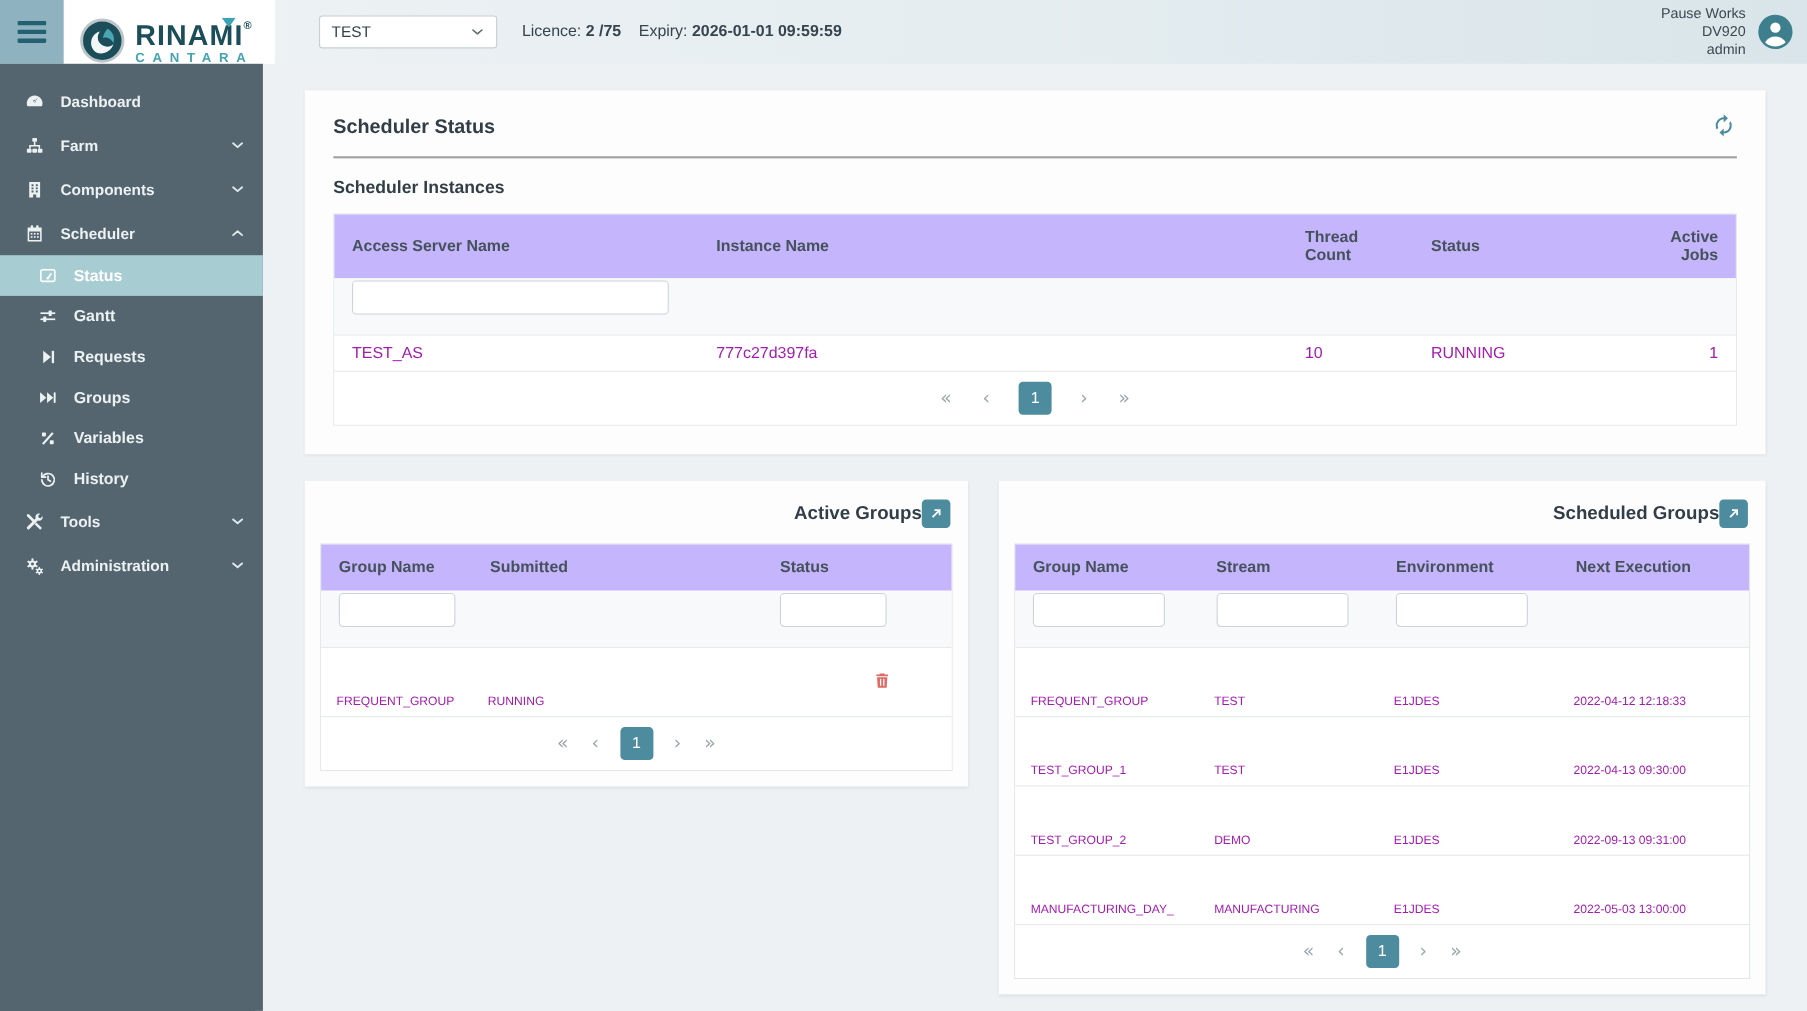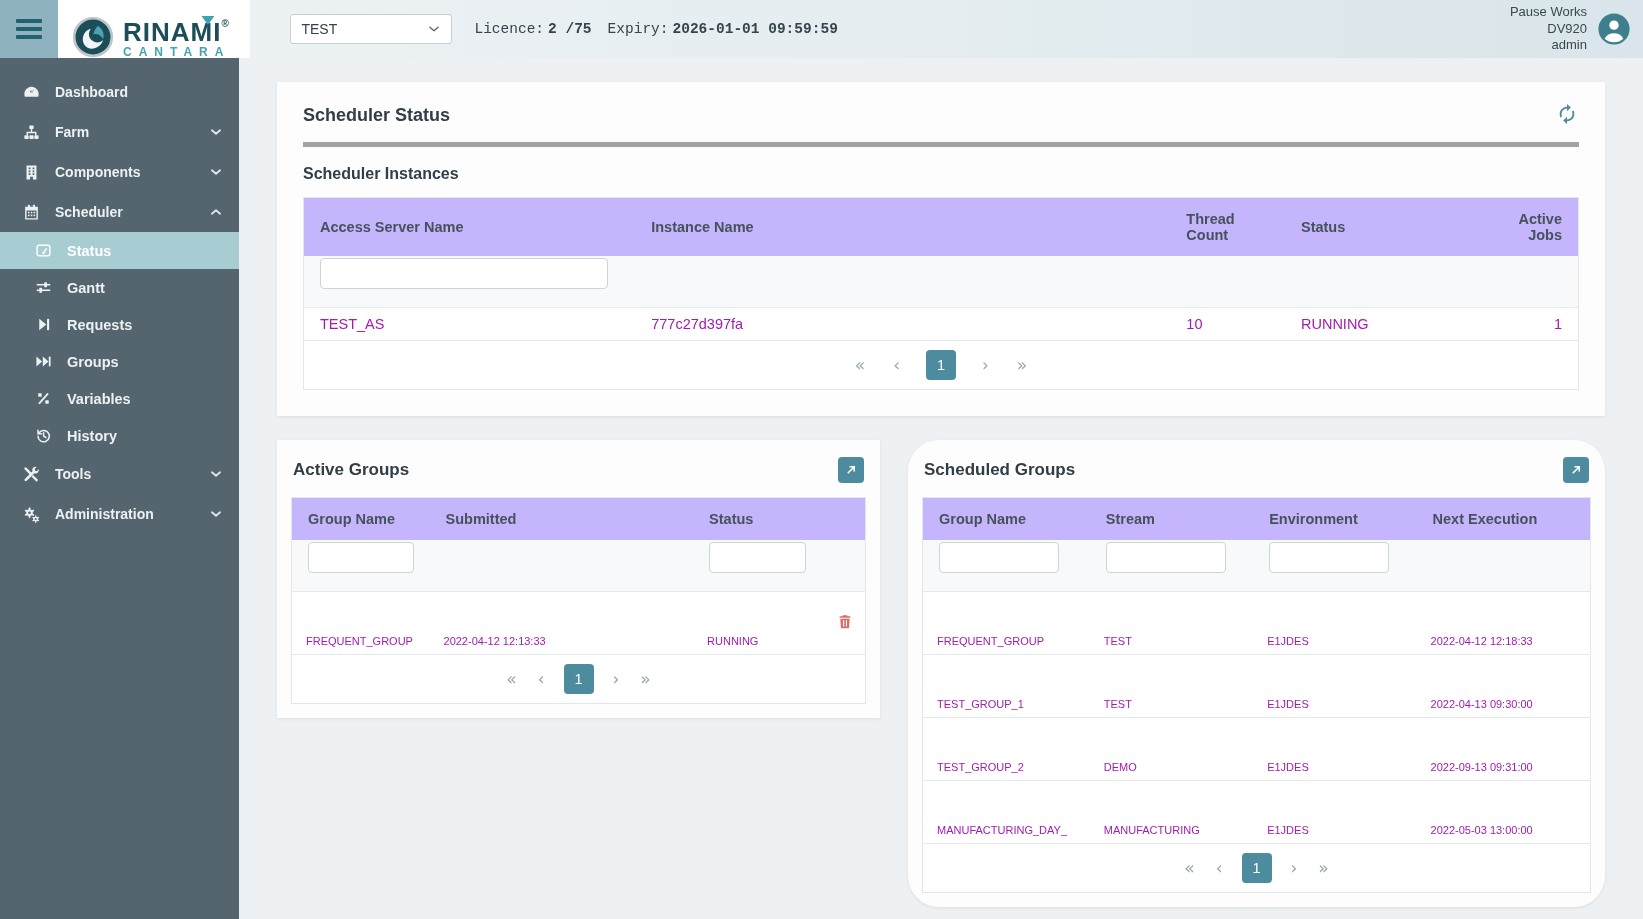--- a/index.html
+++ b/index.html
@@ -12,21 +12,21 @@
   .hamburger { width:58px; background:#8fb2c0; display:flex; flex-direction:column; align-items:center; justify-content:center; gap:4px; cursor:pointer; flex:none; }
   .hamburger span { width:26px; height:4px; background:#24616f; border-radius:1px; }
   .logo-area { background:#fff; display:flex; align-items:flex-end; padding:0 20px 0 14px; gap:9px; flex:none; }
   .logo-text { line-height:1; position:relative; }
   .logo-primary { font-size:26px; font-weight:800; letter-spacing:1px; color:#1c4e5a; }
   .logo-primary sup { font-size:10px; font-weight:700; vertical-align:top; }
   .logo-secondary { font-size:12px; font-weight:700; letter-spacing:7px; color:#45a4b2; margin-top:1px; }
   .logo-notch { position:absolute; top:-3px; right:16px; width:13px; height:9px; background:#3ba3b3; clip-path:polygon(0 0,100% 0,50% 100%); }
   .env-select { margin-left:40px; align-self:center; width:162px; height:30px; background:#fff; border:1px solid #c7ced4; border-radius:3px; display:flex; align-items:center; justify-content:space-between; padding:0 10px; font-size:14px; color:#34424b; cursor:pointer; flex:none; }
   .env-select svg { width:14px; height:14px; color:#5a6871; }
-  .licence-box { align-self:center; margin-left:22px; display:flex; gap:16px; font-size:14.5px; color:#35444d; white-space:nowrap;font-family:Liberation Mono, monospace; }
+  .licence-box { align-self:center; margin-left:22px; display:flex; gap:16px; font-size:14.5px; color:#35444d; white-space:nowrap; }
   .licence-box b { font-weight:700; margin-left:4px; }
   .top-spacer { flex:1; }
   .user-info { align-self:center; text-align:right; font-size:13px; line-height:1.3; color:#3a4850; margin-right:10px; white-space:nowrap; }
   .avatar { align-self:center; width:34px; height:34px; margin-right:12px; cursor:pointer; flex:none; }
 
   
   .main-row { flex:1; display:flex; min-height:0; }
   .sidebar { width:239px; flex:none; background:#54656f; padding-top:14px; color:#ecf1f2; }
   .content { flex:1; padding:24px 38px; overflow:hidden; }
 
@@ -34,31 +34,31 @@
   .nav-item { height:40px; display:flex; align-items:center; gap:15px; padding:0 16px 0 22px; font-size:14px; font-weight:700; cursor:pointer; }
   .nav-item.sub { height:37px; padding-left:34px; font-size:14.5px; }
   .nav-item.selected { background:#a7cdd3; color:#fff; }
   .nav-ic { width:18px; height:18px; flex:none; display:flex; align-items:center; justify-content:center; }
   .nav-ic svg { width:17px; height:17px; }
   .chev { margin-left:auto; width:14px; height:14px; flex:none; color:#dfe7e9; }
 
   
   .card { background:#fdfdfe; box-shadow:0 1px 3px rgba(55,70,80,.10); }
   .card1 { width:1328px; margin-bottom:24px; padding-bottom:26px; }
-  .card1-header { margin:0 26px; padding:21px 0 15px; border-bottom:5px solid #a3a3a3; display:flex; align-items:center; justify-content:space-between; }
+  .card1-header { margin:0 26px; padding:21px 0 15px; border-bottom:2px solid #a3a3a3; display:flex; align-items:center; justify-content:space-between; }
   .card-title { font-size:18px; font-weight:700; color:#323e47; }
   .refresh-btn { width:24px; height:24px; color:#4d8b9e; cursor:pointer; background:none; border:none; padding:0; }
   .refresh-btn svg { width:22px; height:22px; }
   .card1-sub { margin:18px 26px 14px; font-size:16px; font-weight:700; color:#323e47; }
 
   .small-cards { display:flex; gap:28px; align-items:flex-start; }
   .card-sm { padding:0 14px 14px; }
   .card-sm.active-g { width:640px; }
-  .card-sm.sched-g { width:740px;border-radius:31px; }
-  .card-sm-header { display:flex; align-items:center; justify-content:space-between; padding:17px 2px 14px; }
+  .card-sm.sched-g { width:740px; }
+  .card-sm-header { display:flex; align-items:center; justify-content:flex-end; padding:17px 2px 14px; }
   .card-sm .card-title { font-size:17px; }
   .expand-btn { width:26px; height:26px; background:#4d8b9e; border:none; border-radius:4px; display:flex; align-items:center; justify-content:center; cursor:pointer; }
   .expand-btn svg { width:14px; height:14px; }
 
   
   .tbl { border:1px solid #e3e7ea; }
   .card1 .tbl { margin:0 26px; }
   .t-row { display:grid; align-items:center; }
   .g-inst { grid-template-columns:26% 42% 9% 16% 7%; }
   .g-act  { grid-template-columns:24% 46% 22.5% 7.5%; }
@@ -345,21 +345,20 @@
               <div class="t-cell"></div>
             </div>
             <div class="t-row g-act t-filter">
               <div class="t-cell"><input type="text" style=""></div>
               <div class="t-cell"></div>
               <div class="t-cell"><input type="text" style=""></div>
               <div class="t-cell"></div>
             </div>
             <div class="t-row g-act t-data">
               <div class="t-cell">FREQUENT_GROUP</div>
-              <div class="t-cell">2022-04-12 12:13:33</div>
               <div class="t-cell">RUNNING</div>
               <button class="trash-btn">
                 <svg viewBox="0 0 24 24" fill="currentColor">
                     <path d="M9 2.5h6l.8 1.5H20v2.3H4V4h4.2z"></path>
                     <path fill-rule="evenodd" d="M5 7.8h14L18.1 22H5.9zM9 10.3h1.7v9.2H9zm4.3 0H15v9.2h-1.7z"></path>
                   </svg>
               </button>
             </div>
             <div class="pager">
               <button class="pg-arrow">«</button>

